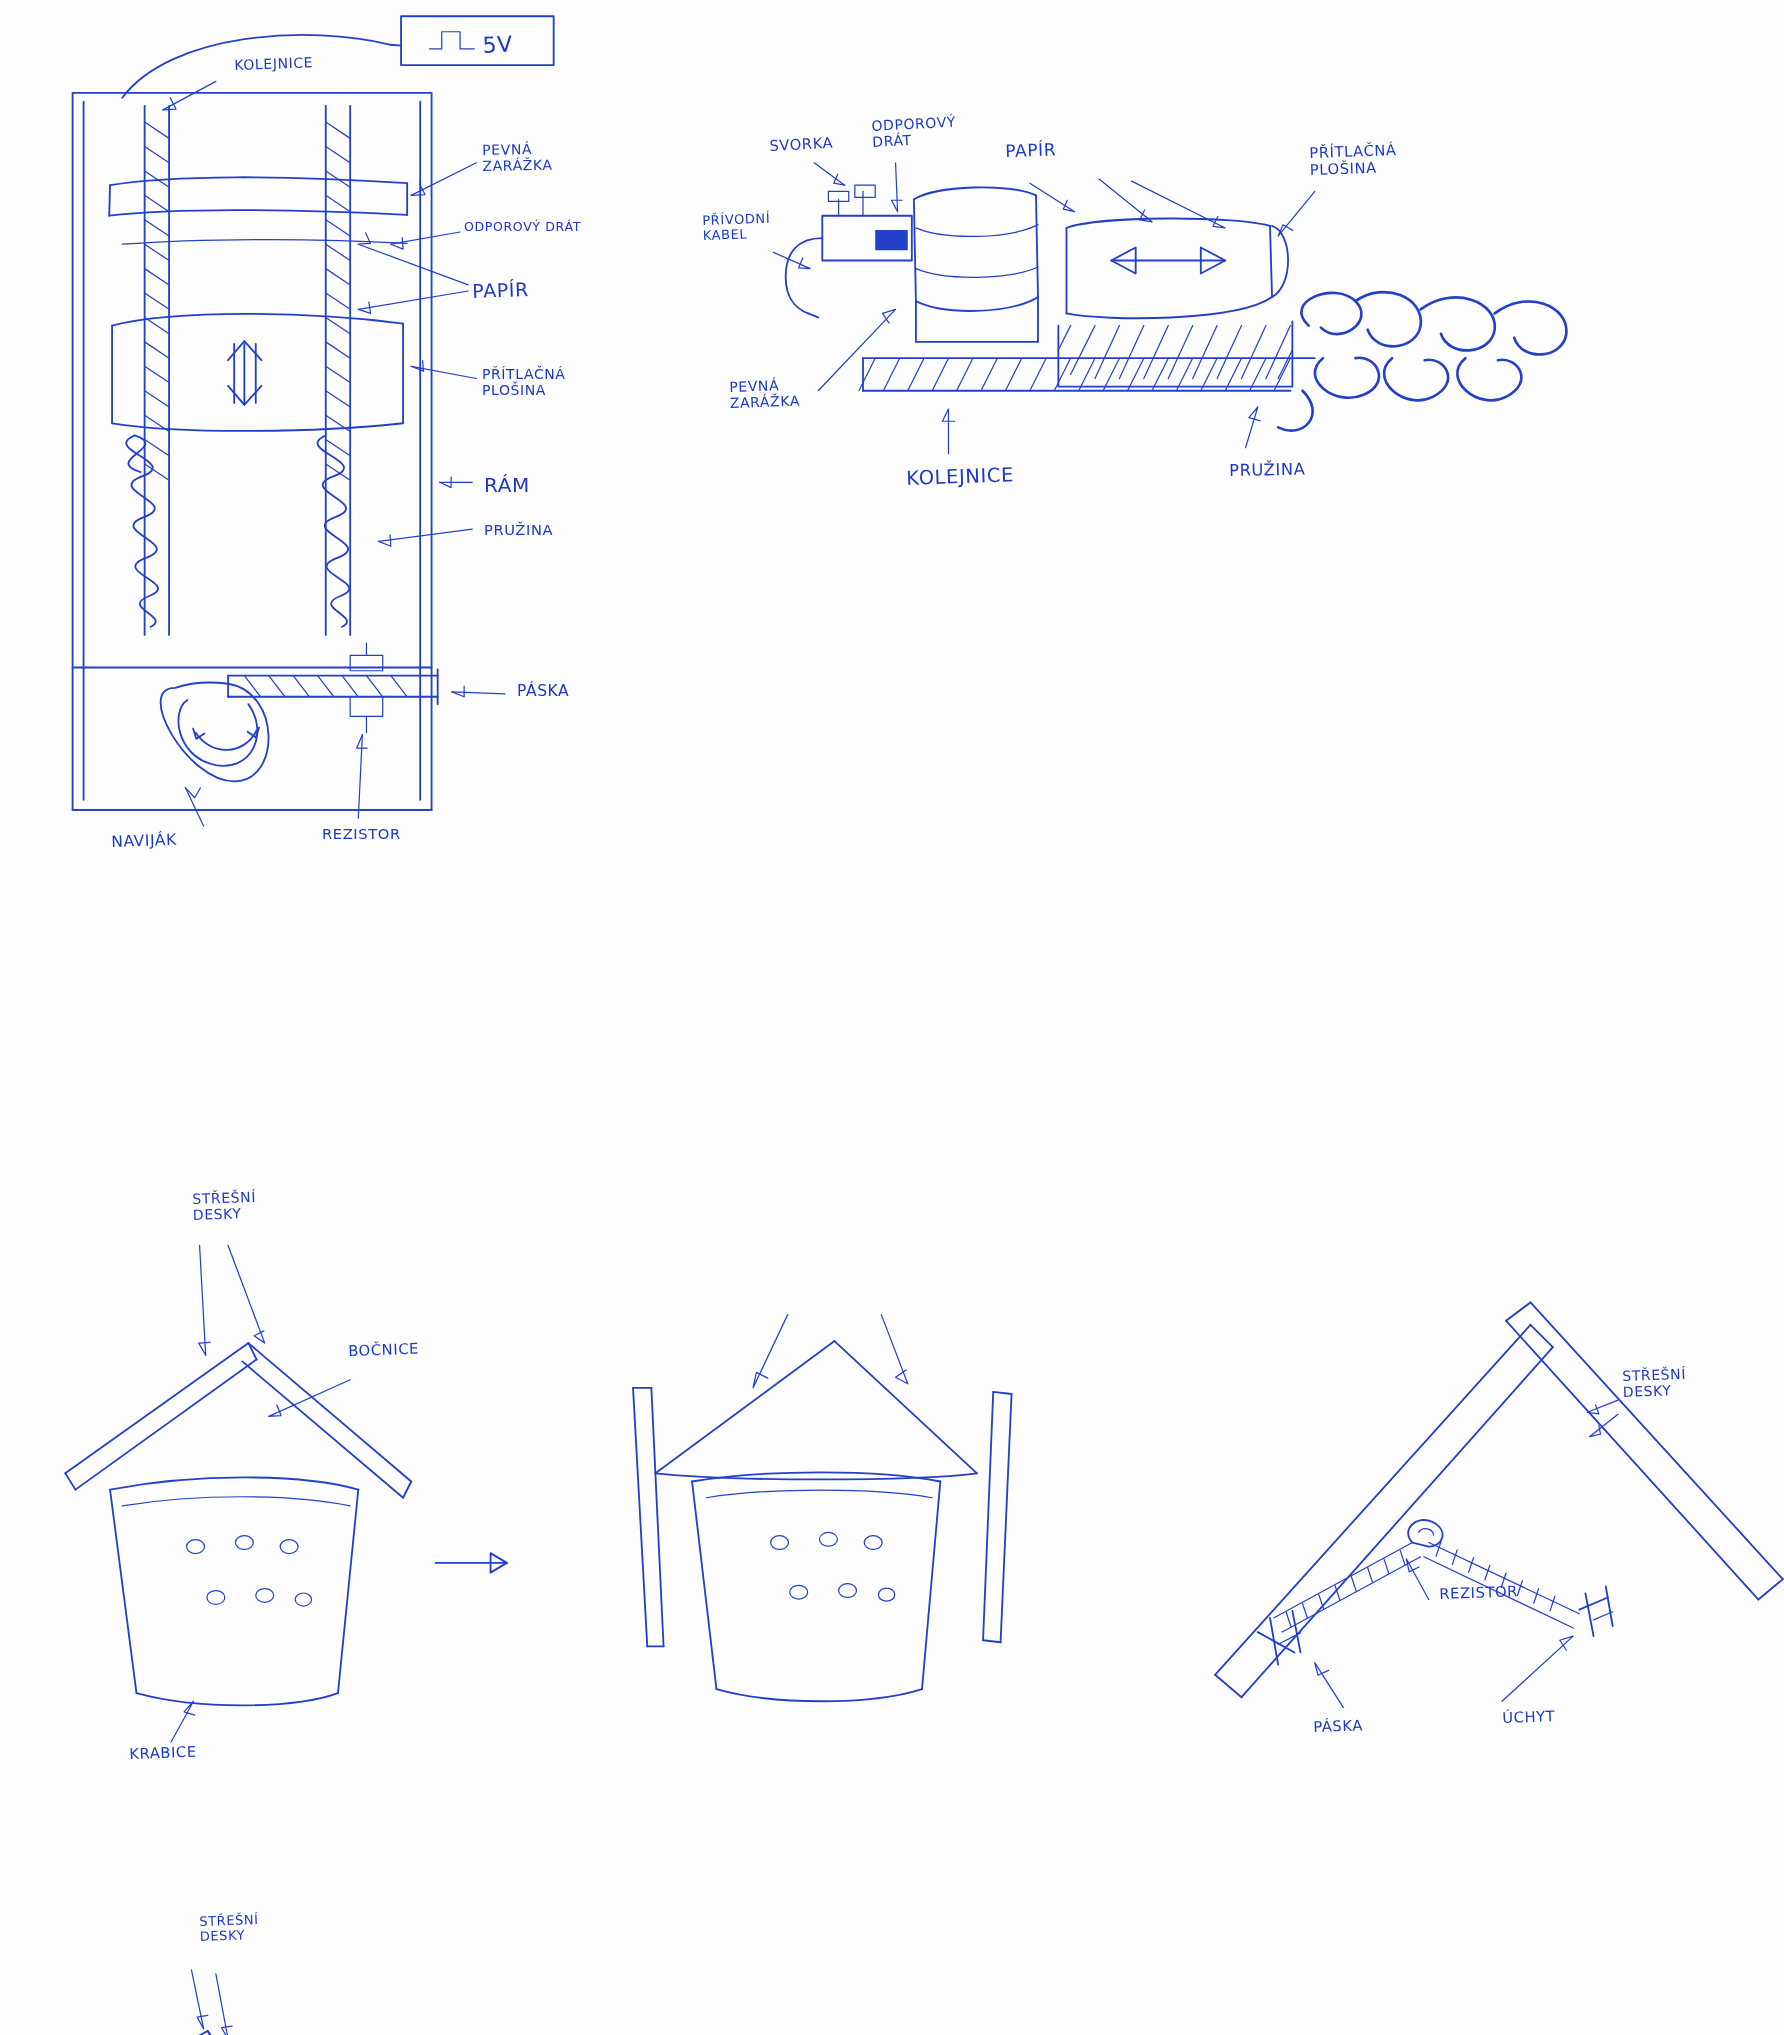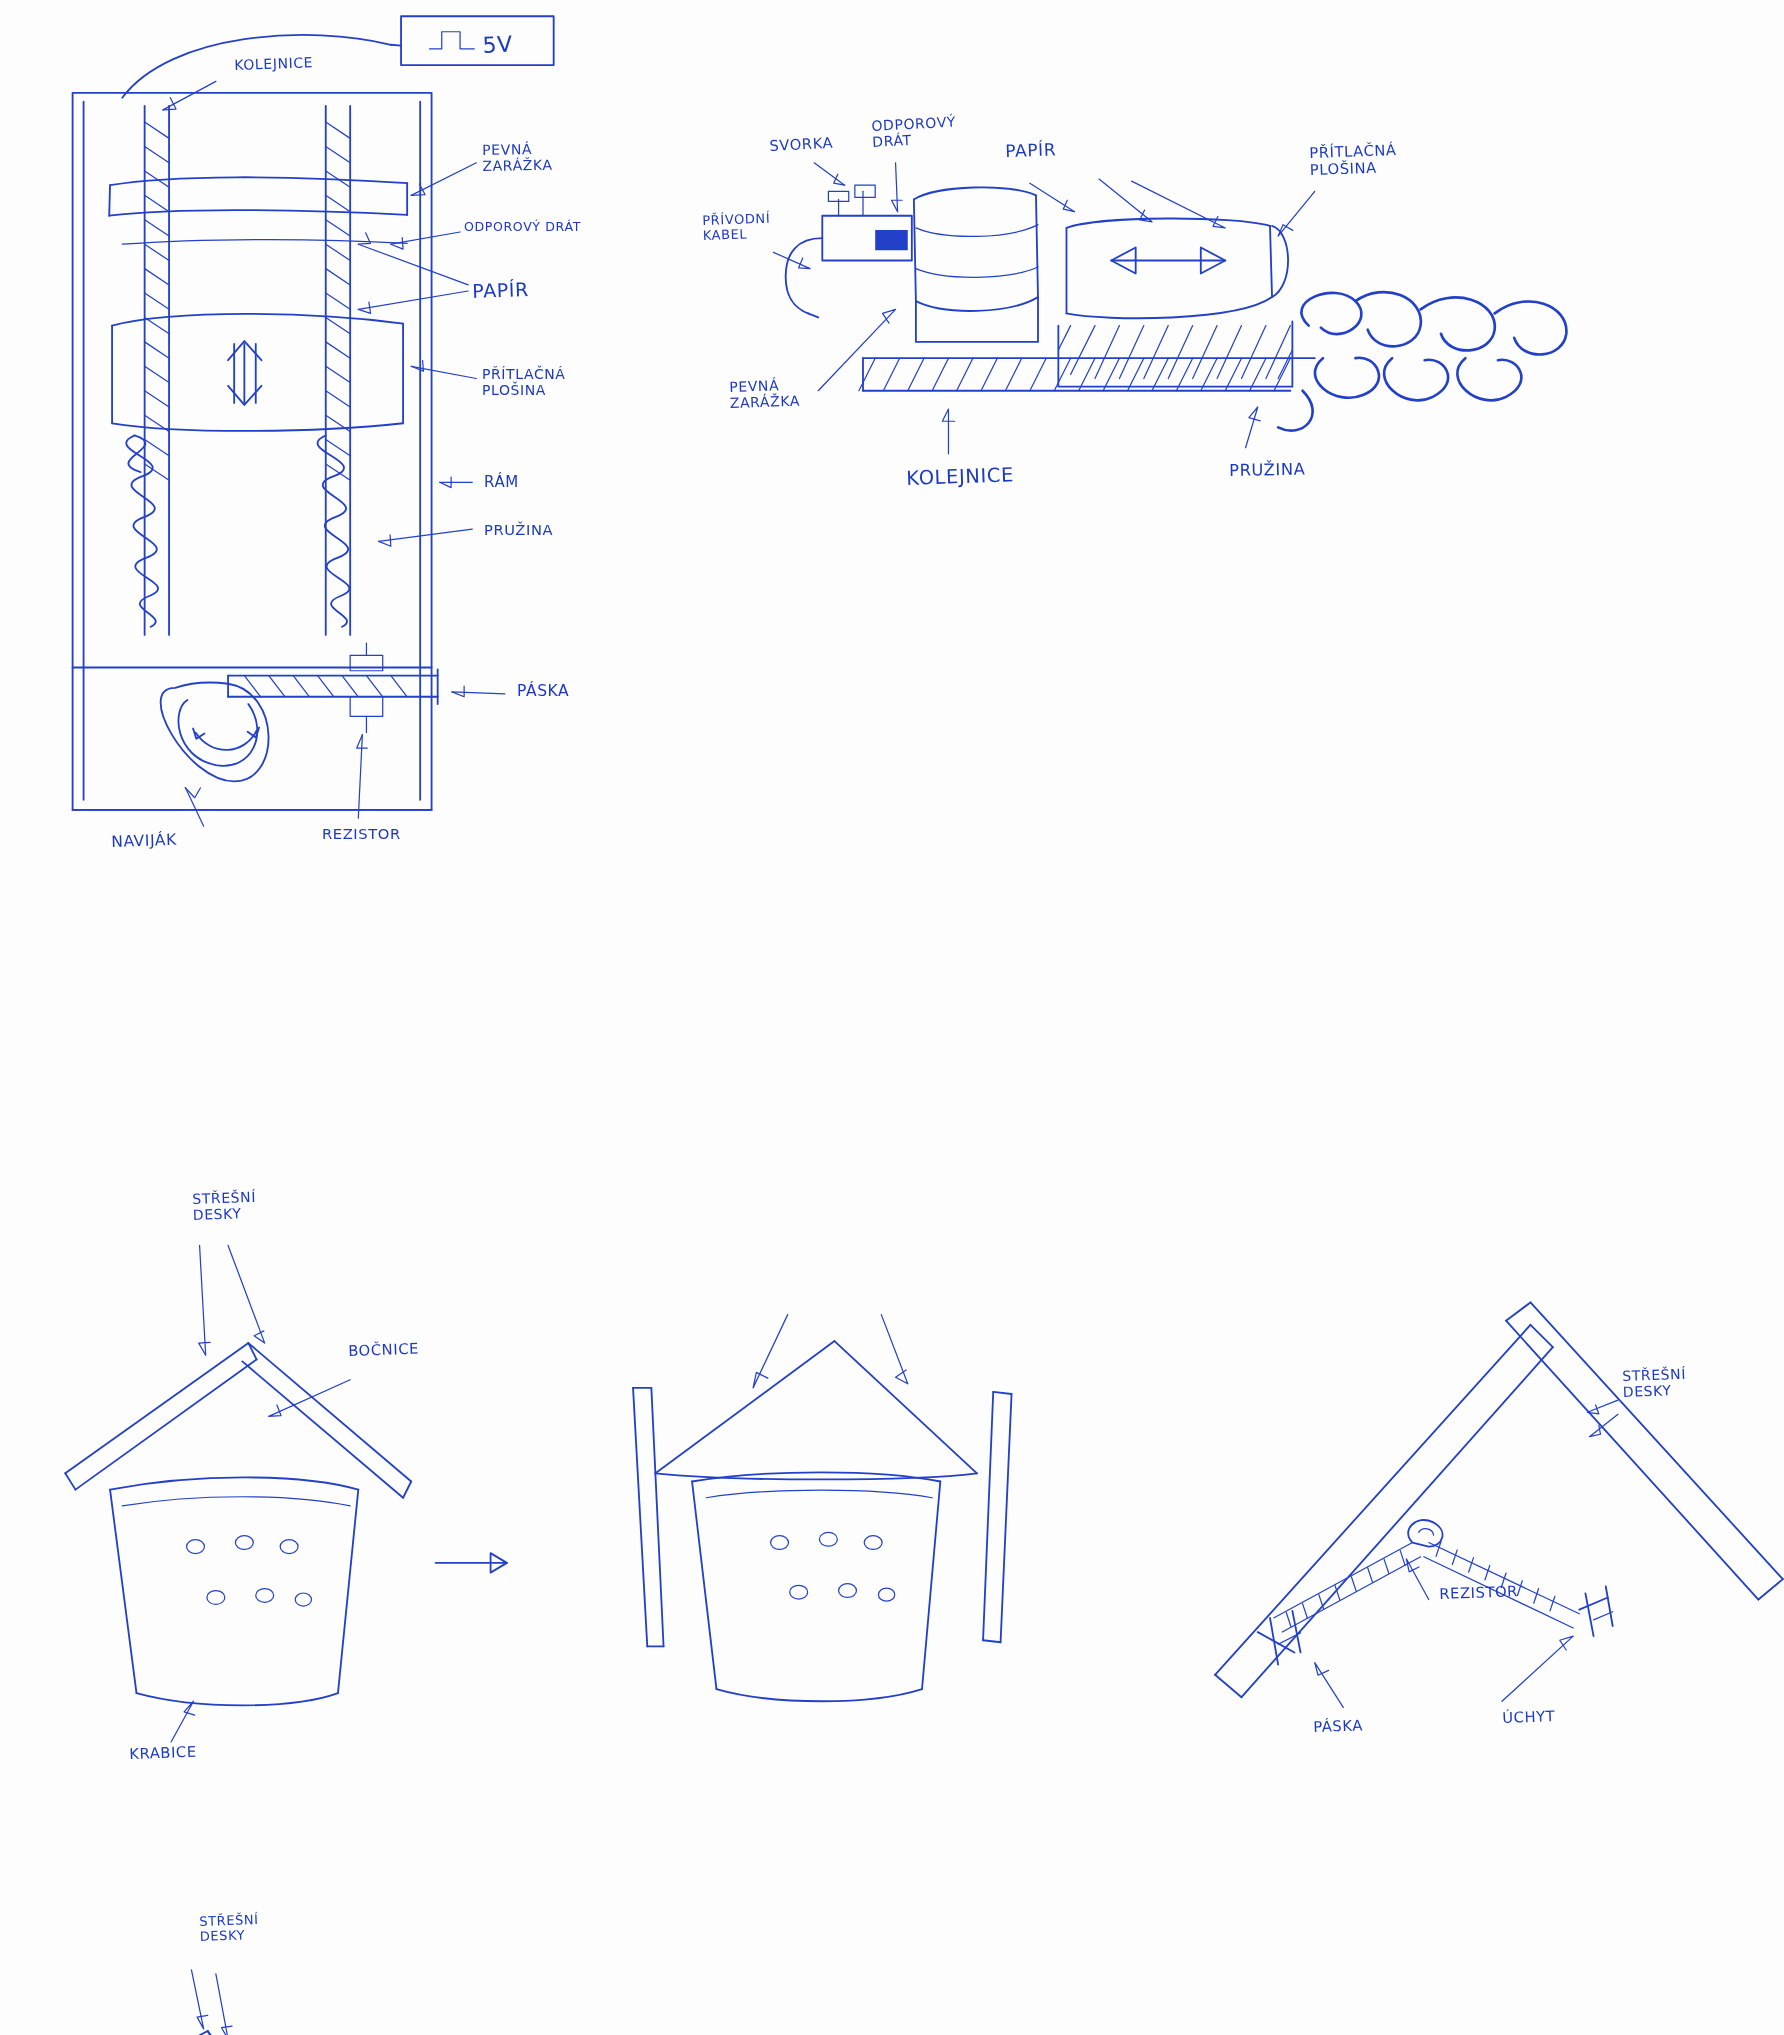--- a/index.html
+++ b/index.html
@@ -454,21 +454,21 @@
   </div>
 
   <div class="label" style="left:234px; top:57px; font-size:14px; transform:rotate(-2deg);">KOLEJNICE</div>
   <div class="label" style="left:482px; top:33px; font-size:22px; transform:rotate(-3deg);">5V</div>
   <div class="label" style="left:482px; top:142px; font-size:14px; transform:rotate(-1deg);">PEVNÁ
 ZARÁŽKA</div>
   <div class="label" style="left:464px; top:220px; font-size:12.6px;">ODPOROVÝ DRÁT</div>
   <div class="label" style="left:472px; top:281px; font-size:19px; transform:rotate(-2deg);">PAPÍR</div>
   <div class="label" style="left:482px; top:366px; font-size:14px;">PŘÍTLAČNÁ
 PLOŠINA</div>
-  <div class="label" style="left:484px; top:474px; font-size:15px;">RÁM</div>
+  <div class="label" style="left:484px; top:474px; font-size:20px;">RÁM</div>
   <div class="label" style="left:484px; top:522px; font-size:14.7px;">PRUŽINA</div>
   <div class="label" style="left:517px; top:683px; font-size:15.5px;">PÁSKA</div>
   <div class="label" style="left:111px; top:834px; font-size:15.5px; transform:rotate(-2deg);">NAVIJÁK</div>
   <div class="label" style="left:322px; top:826px; font-size:14.7px;">REZISTOR</div>
 
   <div class="label" style="left:769px; top:138px; font-size:14.7px; transform:rotate(-3deg);">SVORKA</div>
   <div class="label" style="left:871px; top:118px; font-size:14px; transform:rotate(-3deg);">ODPOROVÝ
 DRÁT</div>
   <div class="label" style="left:1005px; top:142px; font-size:17px; transform:rotate(-2deg);">PAPÍR</div>
   <div class="label" style="left:1309px; top:145px; font-size:14.7px; transform:rotate(-2deg);">PŘÍTLAČNÁ

